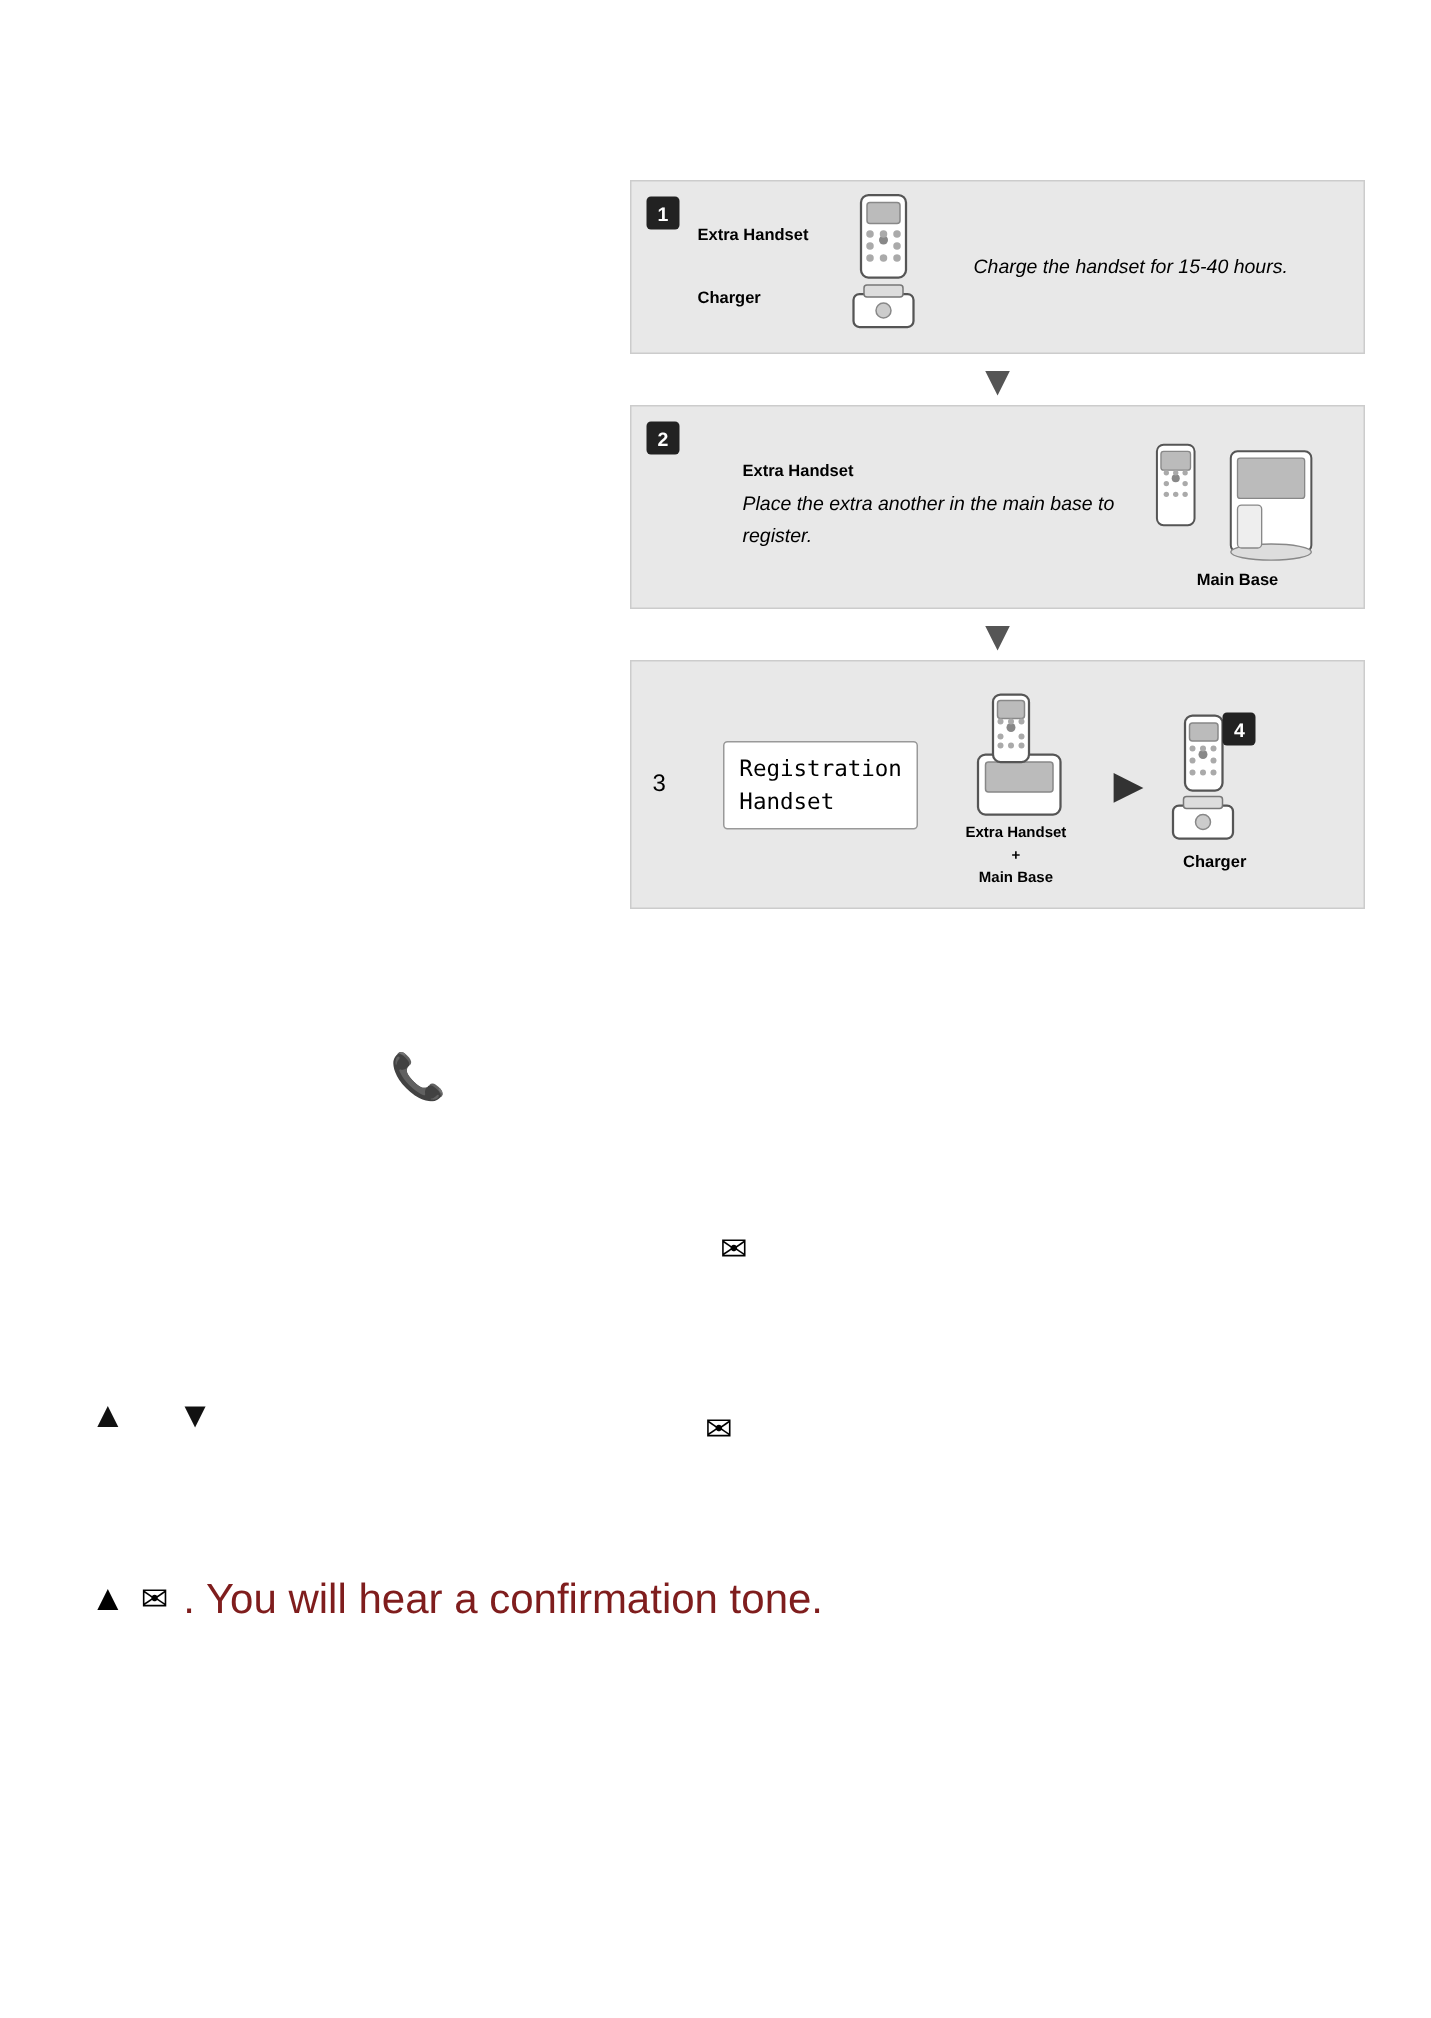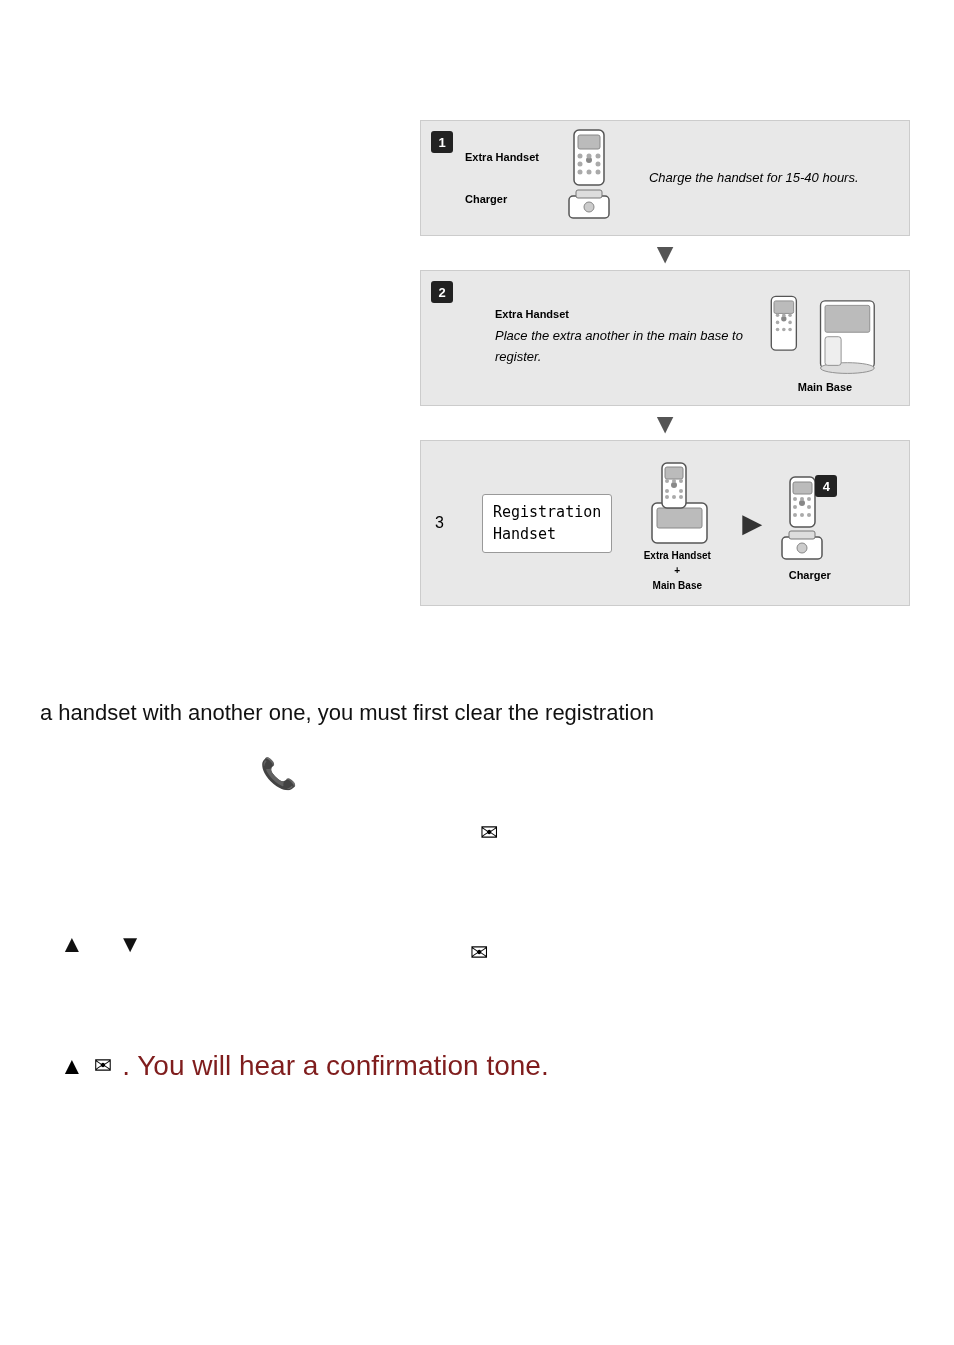--- a/index.html
+++ b/index.html
@@ -394,21 +394,20 @@
         <rect x="10" y="62" width="40" height="22" rx="4" fill="white" stroke="#555" stroke-width="1.5"></rect>
         <rect x="17" y="56" width="26" height="8" rx="2" fill="#ddd" stroke="#777" stroke-width="1"></rect>
         <circle cx="30" cy="73" r="5" fill="#ccc" stroke="#888" stroke-width="1"></circle>
       </svg>
       <div class="step3-charger-label">Charger</div>
     </div>
   </div>
 </div>
 
 <div class="main-text">
-  <div class="text-line-large">a handset with another one, you must first clear the registration</div>
 
   <div style="margin-left:220px; margin-bottom:20px;">
     <span style="font-size:30px; font-weight:bold; letter-spacing:-2px;">📞</span>
   </div>
 </div>
 
 <div class="menu-display-area">
   <span class="menu-icon">✉</span>
 </div>
 

